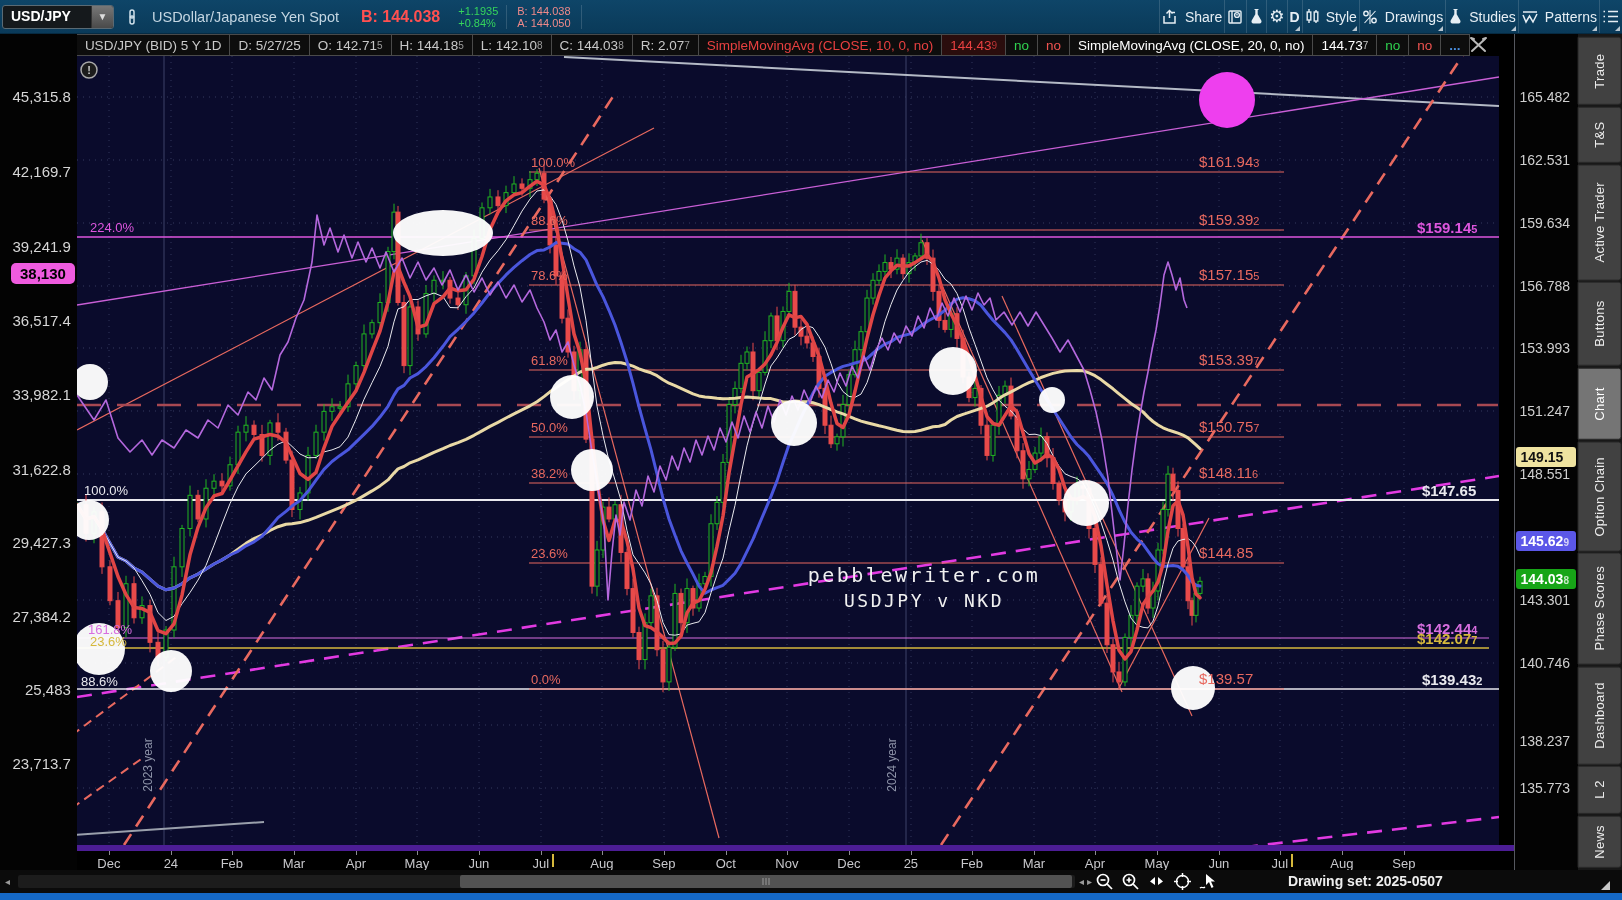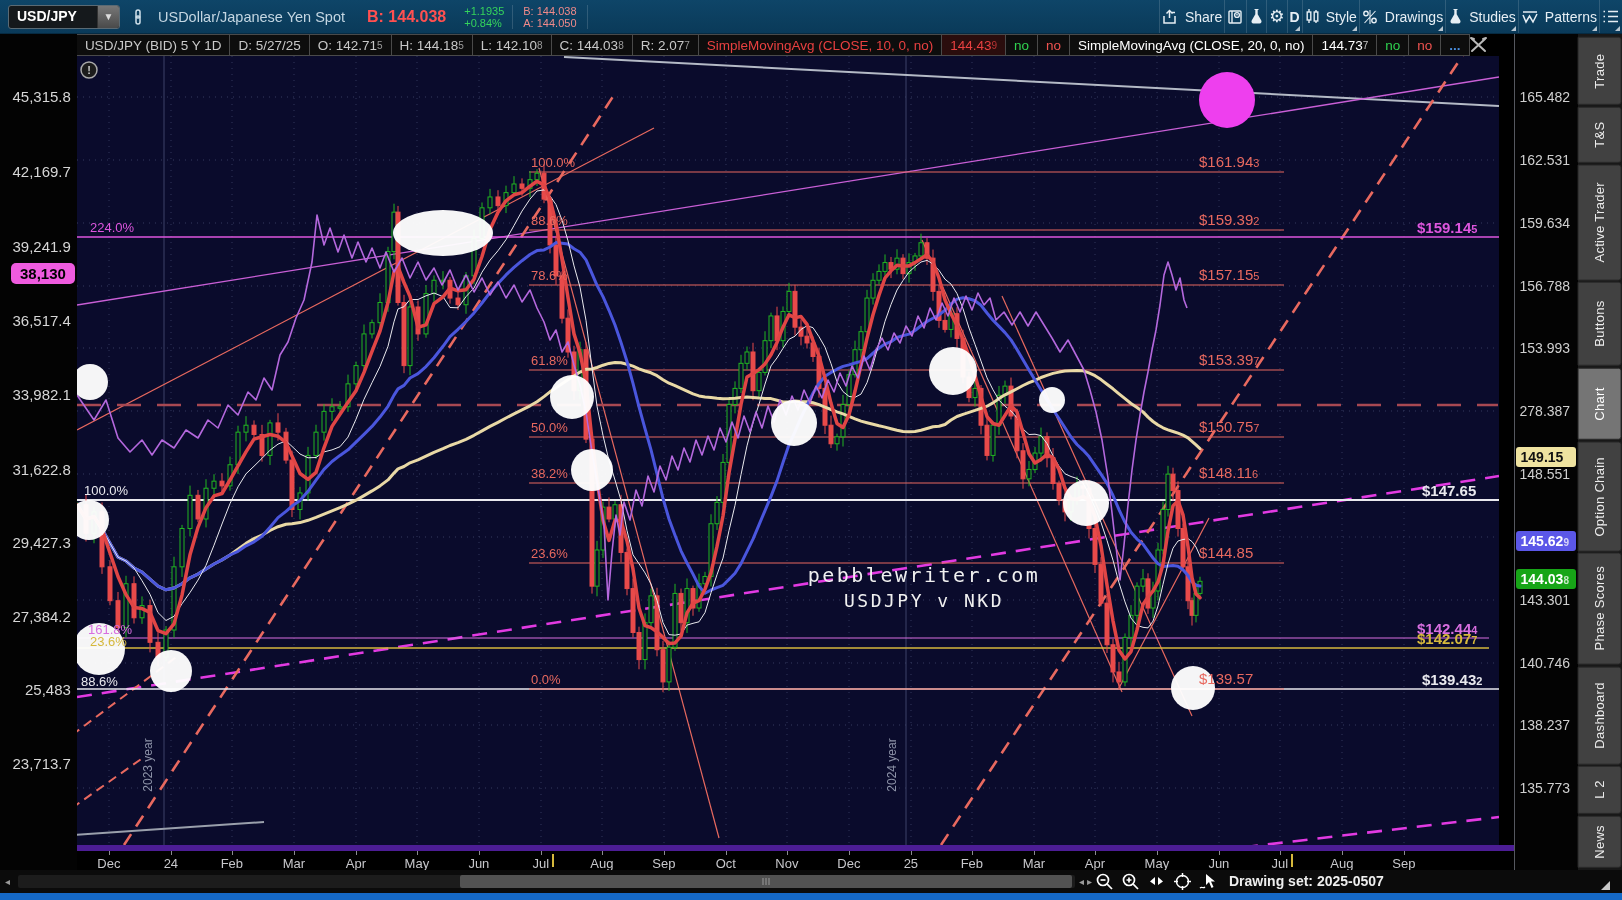--- a/index.html
+++ b/index.html
@@ -1,21 +1,21 @@
 <!DOCTYPE html>
 <html><head>
 <meta charset="utf-8">
 <style>
   html,body{margin:0;padding:0;background:#000;width:1622px;height:900px;overflow:hidden;
     font-family:"Liberation Sans",sans-serif;-webkit-font-smoothing:antialiased;}
   *{box-sizing:border-box;}
   
   .toolbar{height:34px;background:linear-gradient(#0e4568,#0a3a59);display:flex;align-items:stretch;
     color:#d7e4ed;border-bottom:1px solid #062a42;font-size:14px;}
-  .tb-left{display:flex;align-items:center;padding-left:6px;}
+  .tb-left{display:flex;align-items:center;}
   .tb-right{display:flex;align-items:stretch;margin-left:auto;}
   .sym-box{display:flex;align-items:stretch;height:24px;margin:5px 4px 5px 2px;border:1px solid #5a6a74;
     border-radius:3px;overflow:hidden;background:#15191c;}
   .sym-text{padding:2px 10px 0 8px;color:#fff;font-weight:bold;font-size:14px;min-width:88px;}
   .sym-dd{width:22px;background:linear-gradient(#777,#4a4a4a);display:flex;align-items:center;justify-content:center;
     color:#ddd;font-size:10px;border-left:1px solid #333;}
   .tb-ico{display:flex;align-items:center;padding:0 7px;}
   .desc{color:#c4d6e2;padding:0 12px 0 6px;font-size:14.5px;}
   .bid-big{color:#ff5050;font-weight:bold;font-size:16px;padding:0 10px;display:flex;align-items:center;}
   .chg{display:flex;flex-direction:column;justify-content:center;color:#35d45c;font-size:11px;line-height:12px;padding:0 8px;}
@@ -55,21 +55,21 @@
   .tab.active{background:#757575;color:#fff;}
   
   .bottombar{height:23px;background:#0b0b0b;position:relative;color:#eee;}
   .sb-track{position:absolute;left:18px;top:5px;height:13px;width:1057px;background:#1c1c1c;border-radius:2px;}
   .sb-thumb{position:absolute;left:442px;top:0;height:13px;width:612px;background:#525252;border-radius:2px;}
   .grip{position:absolute;left:50%;top:3px;transform:translateX(-50%);display:flex;gap:2px;}
   .grip i{display:block;width:1px;height:7px;background:#9a9a9a;}
   .sb-arrow{position:absolute;top:6px;color:#9a9a9a;font-size:10px;line-height:11px;cursor:pointer;}
   .bicons{position:absolute;left:1094px;top:1px;display:flex;gap:5px;align-items:center;}
   .bicons span{display:flex;cursor:pointer;padding:1px;}
-  .dset{position:absolute;left:1229px;top:3px;font-weight:bold;font-size:14px;cursor:pointer;}
+  .dset{position:absolute;left:1288px;top:3px;font-weight:bold;font-size:14px;cursor:pointer;}
   .corner{position:absolute;left:1601px;bottom:3px;width:0;height:0;border-left:9px solid transparent;border-bottom:9px solid #c9c9c9;}
   .bluestrip{height:7px;background:#1568c6;}
 </style>
 </head>
 <body>
 
 <div class="toolbar">
   <div class="tb-left">
     <div class="sym-box">
       <div class="sym-text">USD/JPY</div>
@@ -727,25 +727,25 @@
         <div class="ycur" style="left: 1214px;"></div>
       </div>
   </div>
 
   <div class="axis-right" id="axisRight">
       <div class="axis-lbl" style="top: 55px;">165.482</div>
       <div class="axis-lbl" style="top: 118px;">162.531</div>
       <div class="axis-lbl" style="top: 181px;">159.634</div>
       <div class="axis-lbl" style="top: 244px;">156.788</div>
       <div class="axis-lbl" style="top: 306px;">153.993</div>
-      <div class="axis-lbl" style="top: 369px;">278.387</div>
+      <div class="axis-lbl" style="top: 369px;">151.247</div>
       <div class="axis-lbl" style="top: 432px;">148.551</div>
       <div class="axis-lbl" style="top: 558px;">143.301</div>
       <div class="axis-lbl" style="top: 621px;">140.746</div>
-      <div class="axis-lbl" style="top: 683px;">138.237</div>
+      <div class="axis-lbl" style="top: 699px;">138.237</div>
       <div class="axis-lbl" style="top: 746px;">135.773</div>
       <div class="badge" style="left: 1px; right: 2px; top: 413px; background: rgb(239, 227, 160); color: rgb(17, 17, 17);">149.15<span class="sub"></span></div>
       <div class="badge" style="left: 1px; right: 2px; top: 497px; background: rgb(91, 87, 232); color: rgb(255, 255, 255);">145.62<span class="sub">9</span></div>
       <div class="badge" style="left: 1px; right: 2px; top: 535px; background: rgb(23, 165, 23); color: rgb(255, 255, 255);">144.03<span class="sub">8</span></div>
     </div>
 
   <div class="sidebar" id="sidebar">
       <div class="tab" style="height: 68px;">Trade</div>
       <div class="tab" style="height: 56px;">T&amp;S</div>
       <div class="tab" style="height: 116px;">Active Trader</div>

